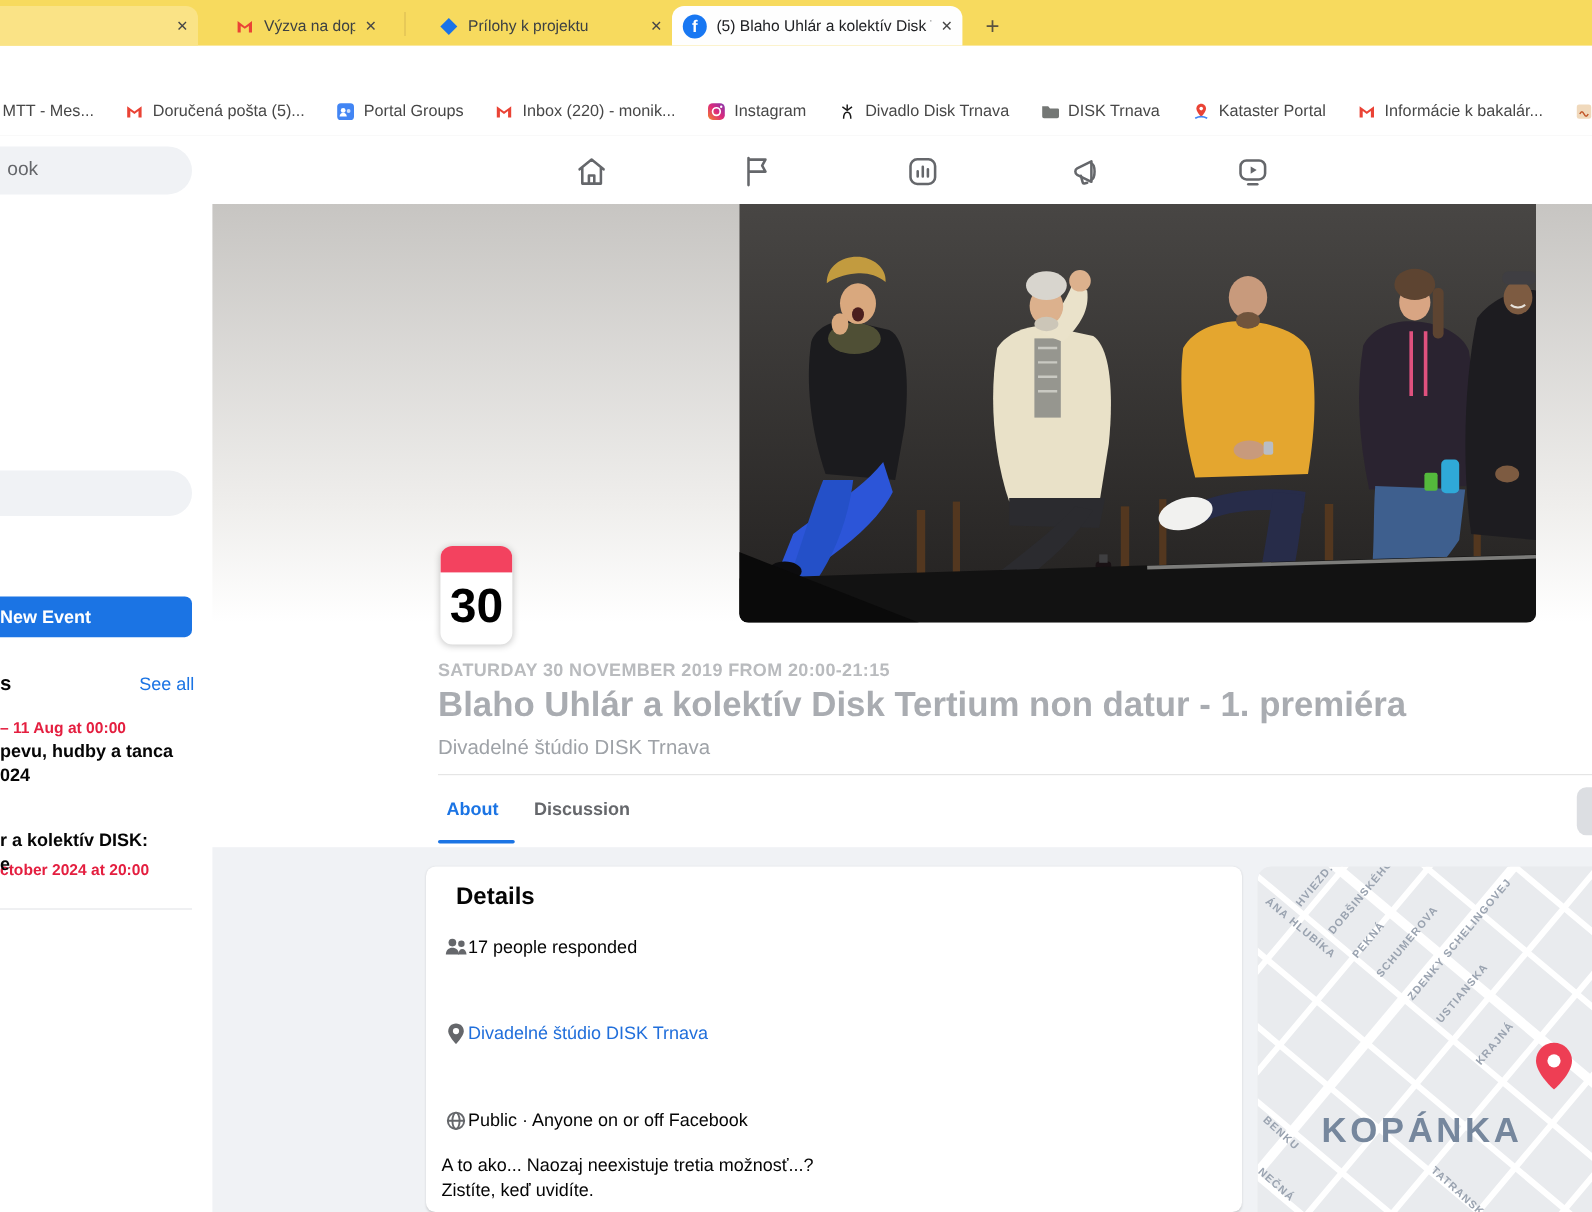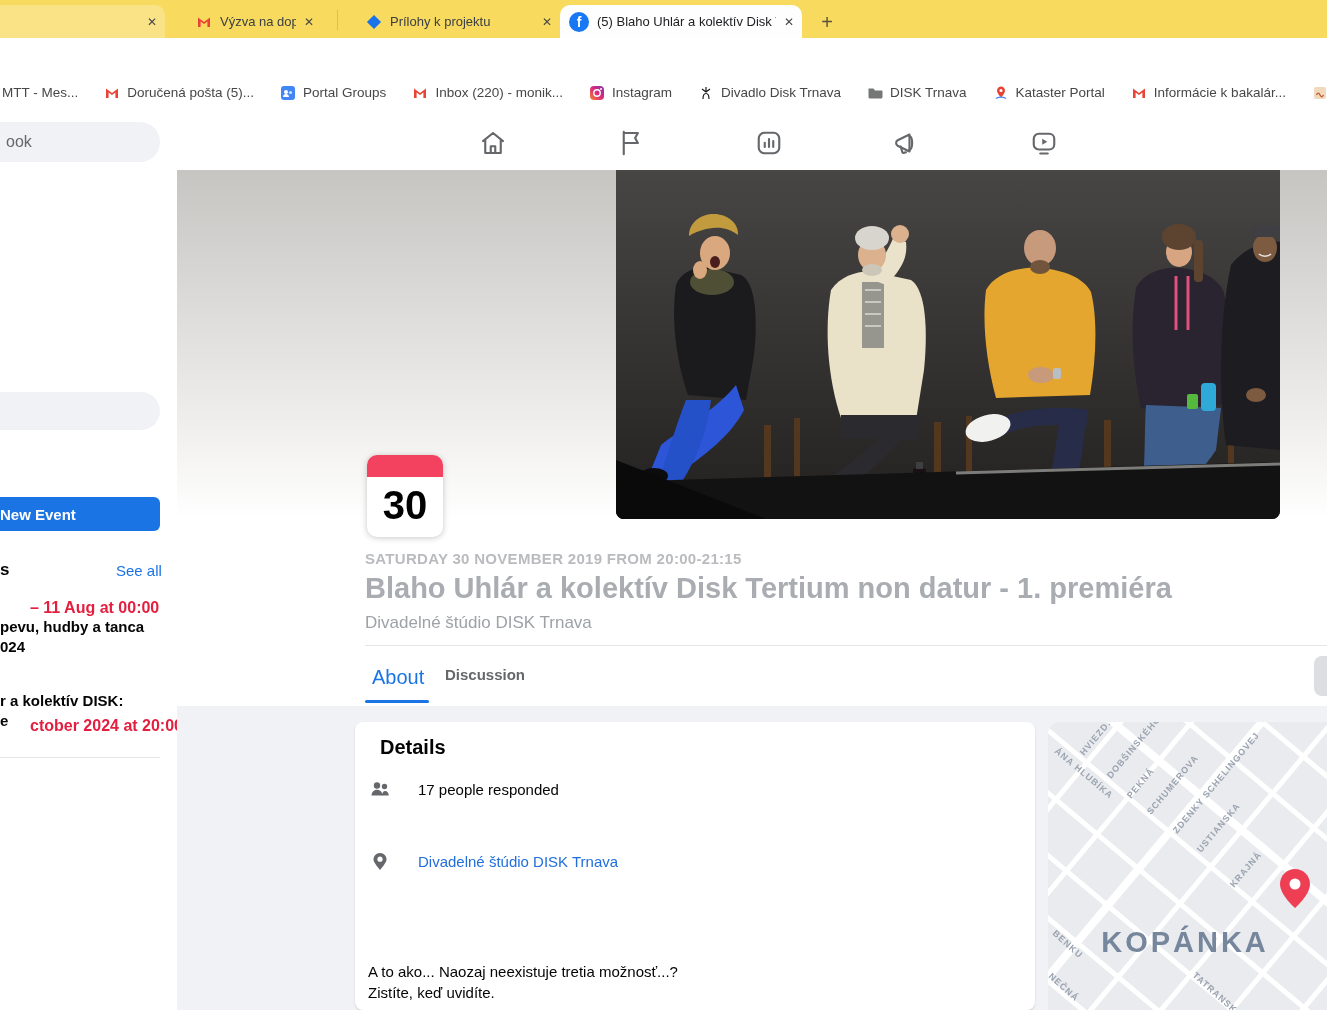--- a/index.html
+++ b/index.html
@@ -46,50 +46,50 @@
 
   
   .sidebar{position:absolute;left:0;top:170px;width:177px;height:840px;background:#fff;}
   .sb-pill{position:absolute;left:-36px;top:222px;width:196px;height:38px;border-radius:19px;background:#F0F2F5;}
   .sb-chevron{position:absolute;left:128px;top:340px;width:26px;height:26px;}
   .sb-newevent{position:absolute;left:-36px;top:497px;width:196px;height:34px;border-radius:6px;
     background:#1B74E4;color:#fff;font-weight:bold;font-size:15px;display:flex;align-items:center;}
   .sb-newevent span{padding-left:36px;}
   .sb-head{position:absolute;left:0;top:560px;font-size:17px;font-weight:bold;color:#050505;}
   .sb-seeall{position:absolute;left:116px;top:562px;font-size:15px;color:#1B74E4;}
-  .sb-date{position:absolute;left:0;font-size:16px;font-weight:600;color:#E41E3F;white-space:nowrap;padding-left:30px;}
+  .sb-date{position:absolute;left:0;font-size:13px;font-weight:600;color:#E41E3F;white-space:nowrap;}
   .sb-line{position:absolute;left:0;font-size:15px;font-weight:600;color:#050505;white-space:nowrap;}
   .sb-d1{top:599px;} .sb-l1a{top:618px;} .sb-l1b{top:638px;}
   .sb-d2{top:673px;margin-top:44px;} .sb-l2a{top:692px;} .sb-l2b{top:712px;}
   .sb-div{position:absolute;left:0;top:757px;width:160px;height:1px;background:#E4E6E9;}
 
   
   .cover{position:absolute;left:177px;top:170px;width:1150px;height:349px;
     background:linear-gradient(#C7C5C2,#EFEEEC 72%,#FFFFFF);}
   .photo{position:absolute;left:616px;top:170px;width:664px;height:349px;border-radius:0 0 8px 8px;overflow:hidden;}
   .evheader{position:absolute;left:177px;top:519px;width:1150px;height:187px;background:#fff;}
-  .badge{position:absolute;left:367px;top:455px;width:76px;height:82px;background:#fff;border-radius:10px;
+  .badge{position:absolute;left:367px;top:455px;width:60px;height:82px;background:#fff;border-radius:10px;
     box-shadow:0 1px 6px rgba(0,0,0,.22);overflow:hidden;text-align:center;}
   .badge-top{height:22px;background:#F3425F;}
   .badge-day{font-size:40px;font-weight:600;color:#000;line-height:56px;}
   .ev-datetime{position:absolute;left:365px;top:550px;font-size:15px;font-weight:bold;
     color:#B9BBBE;letter-spacing:.3px;}
   .ev-title{position:absolute;left:365px;top:572px;width:1000px;font-size:29px;font-weight:bold;color:#A9ACB1;}
   .ev-host{position:absolute;left:365px;top:613px;font-size:17px;color:#9EA2A7;}
   .ev-div{position:absolute;left:365px;top:645px;width:962px;height:1px;background:#E5E5E5;}
-  .tab-about{position:absolute;left:372px;top:666px;font-size:20px;font-weight:normal;color:#1B74E4;}
+  .tab-about{position:absolute;left:372px;top:666px;font-size:15px;font-weight:bold;color:#1B74E4;}
   .tab-about-bar{position:absolute;left:365px;top:700px;width:64px;height:3px;background:#1B74E4;border-radius:2px;}
   .tab-disc{position:absolute;left:445px;top:666px;font-size:15px;font-weight:bold;color:#65676B;}
 
   .bodygray{position:absolute;left:177px;top:706px;width:1150px;height:304px;background:#F0F2F5;}
 
   .details{position:absolute;left:355px;top:722px;width:680px;height:288px;background:#fff;
     border-radius:8px;box-shadow:0 1px 2px rgba(0,0,0,.15);}
   .d-head{position:absolute;left:380px;top:736px;font-size:20px;font-weight:bold;color:#050505;}
-  .d-row{position:absolute;left:370px;width:640px;height:22px;display:flex;align-items:center;gap:28px;
+  .d-row{position:absolute;left:370px;width:640px;height:22px;display:flex;align-items:center;gap:0;
     font-size:15px;color:#050505;}
   .d-row svg{width:20px;height:20px;flex:0 0 auto;}
   .d-r1{top:778px;} .d-r2{top:814px;} .d-r3{top:850px;} .d-r4{top:886px;} .d-r5{top:922px;}
   .d-link{color:#216FDB;}
   .d-desc{position:absolute;left:368px;font-size:15px;color:#050505;}
   .d-ds1{top:963px;} .d-ds2{top:984px;}
 
   .mapcard{position:absolute;left:1048px;top:722px;width:279px;height:288px;border-radius:12px 0 0 0;
     overflow:hidden;background:#E9EBEE;}
   .mapcard svg{display:block;}
@@ -362,20 +362,30 @@
         <path d="M11.8 16.5c.3-2.9 1.6-4.6 3.4-4.6 1.9 0 3.4 1.7 3.6 4.6z"></path>
       </svg>
     <span>17 people responded</span>
   </div>
   <div class="d-row d-r3">
     <svg viewBox="0 0 20 20" fill="#65676B">
         <path d="M10 2C6 2 3.5 5 3.5 8.5 3.5 12 10 19 10 19s6.5-7 6.5-10.5C16.5 5 14 2 10 2z"></path>
         <circle cx="10" cy="8.2" r="2.6" fill="#fff"></circle>
       </svg>
     <span class="d-link">Divadelné štúdio DISK Trnava</span>
+  </div>
+  <div class="d-row d-r5">
+    <svg viewBox="0 0 20 20">
+        <g fill="none" stroke="#65676B" stroke-width="1.6">
+          <circle cx="10" cy="11" r="6.8"></circle>
+          <ellipse cx="10" cy="11" rx="3" ry="6.8"></ellipse>
+          <path d="M3.2 11h13.6"></path>
+        </g>
+      </svg>
+    <span>Public · Anyone on or off Facebook</span>
   </div>
   <div class="d-desc d-ds1">A to ako... Naozaj neexistuje tretia možnosť...?</div>
   <div class="d-desc d-ds2">Zistíte, keď uvidíte.</div>
 
   <div class="mapcard">
     <svg width="279" height="288" viewBox="0 0 279 288">
       <rect width="279" height="288" fill="#E9EBEE"></rect>
       <g transform="rotate(40 140 144)" stroke="#FFFFFF" stroke-linecap="square">
         <g stroke-width="5">
           <path d="M-280 -110H560M-280 -62H560M-280 -14H560M-280 34H560M-280 130H560M-280 178H560M-280 226H560M-280 274H560M-280 322H560"></path>

